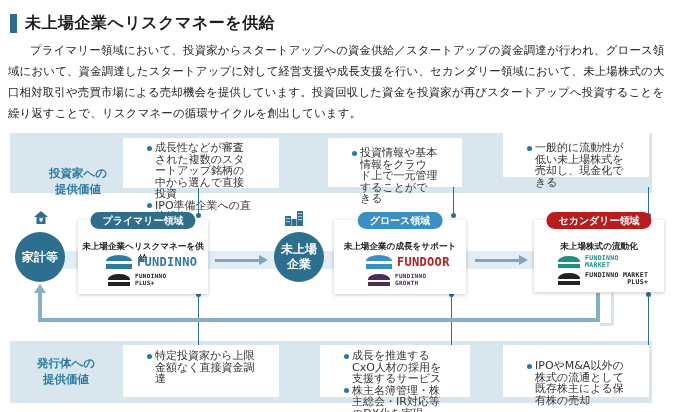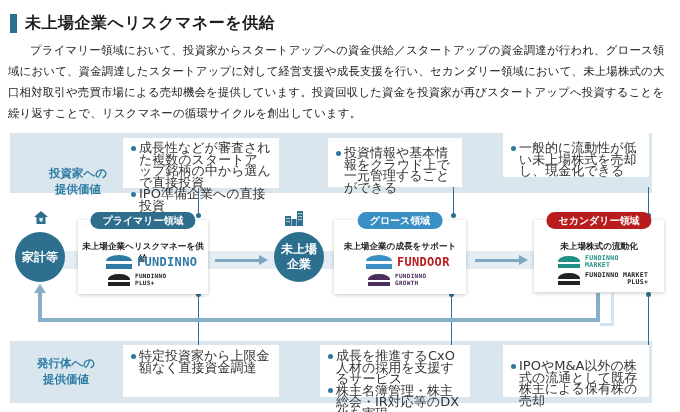--- a/index.html
+++ b/index.html
@@ -12,21 +12,21 @@
 
   .intro { position: absolute; left: 8px; top: 40px; width: 666px; font-size: 11.4px; line-height: 21px; color: #222; text-indent: 22px; letter-spacing: 0.2px; }
 
   .band { position: absolute; left: 10px; width: 642px; background: #d9e6ee; }
   .band-top { top: 133px; height: 60px; }
   .band-bottom { top: 341px; height: 62px; }
   .band-label { position: absolute; left: 0; width: 112px; text-align: center; font-size: 11.5px; font-weight: bold; color: #2d7ba3; line-height: 16px; }
   .band-top .band-label { top: 32px; margin-left: 12px; }
   .band-bottom .band-label { top: 14px; }
 
-  .value-box { position: absolute; background: #fff; font-size: 13px; line-height: 11.5px; color: #333; padding: 6px 8px; }
+  .value-box { position: absolute; background: #fff; font-size: 11px; line-height: 11.5px; color: #333; padding: 6px 24px; }
   .value-box .item { position: relative; padding-left: 8px; }
   .value-box .item::before { content: ""; position: absolute; left: 0; top: 3.5px; width: 5px; height: 5px; border-radius: 50%; background: #2a7aa0; }
 
   .vline { position: absolute; width: 1px; background: #2a6f8f; }
   .vdot { position: absolute; width: 5px; height: 5px; border-radius: 50%; background: #2a6f8f; }
 
   .flow-band { position: absolute; left: 30px; top: 251px; width: 610px; height: 18px; background: #e3edf3; }
   .return-line-h2 { position: absolute; left: 38px; top: 318px; width: 562px; height: 4px; background: #86aec6; }
   .return-line-v { position: absolute; left: 38px; top: 292px; width: 4px; height: 30px; background: #86aec6; }
   .return-arrow { position: absolute; left: 34px; top: 284px; width: 0; height: 0; border-left: 6px solid transparent; border-right: 6px solid transparent; border-bottom: 9px solid #86aec6; }

